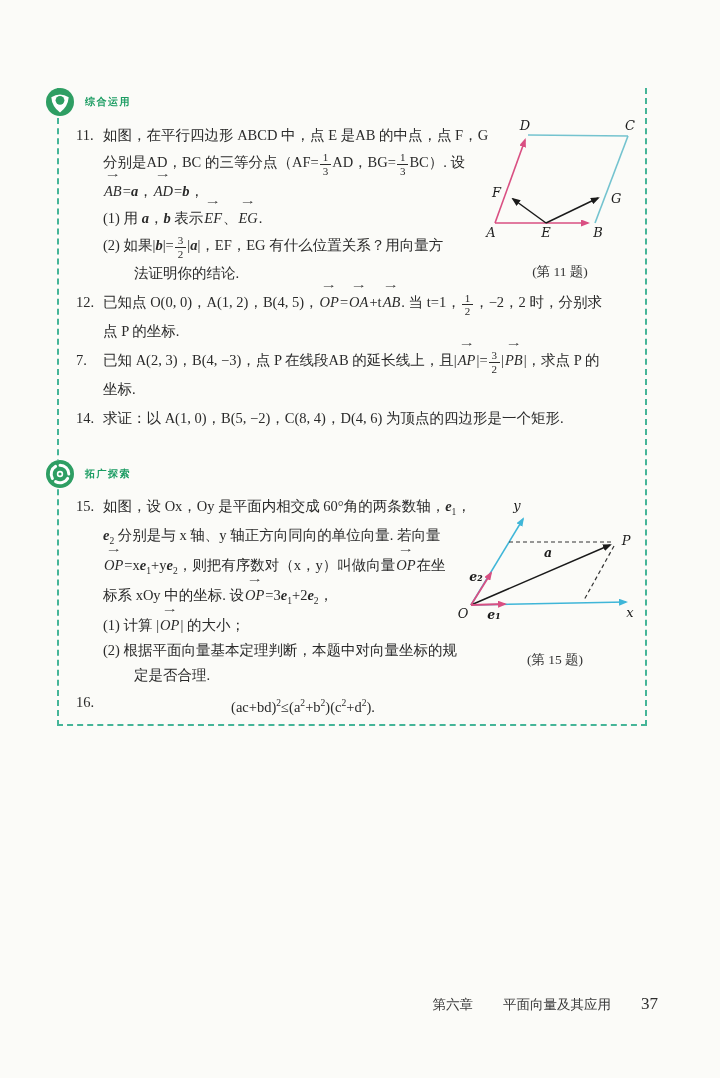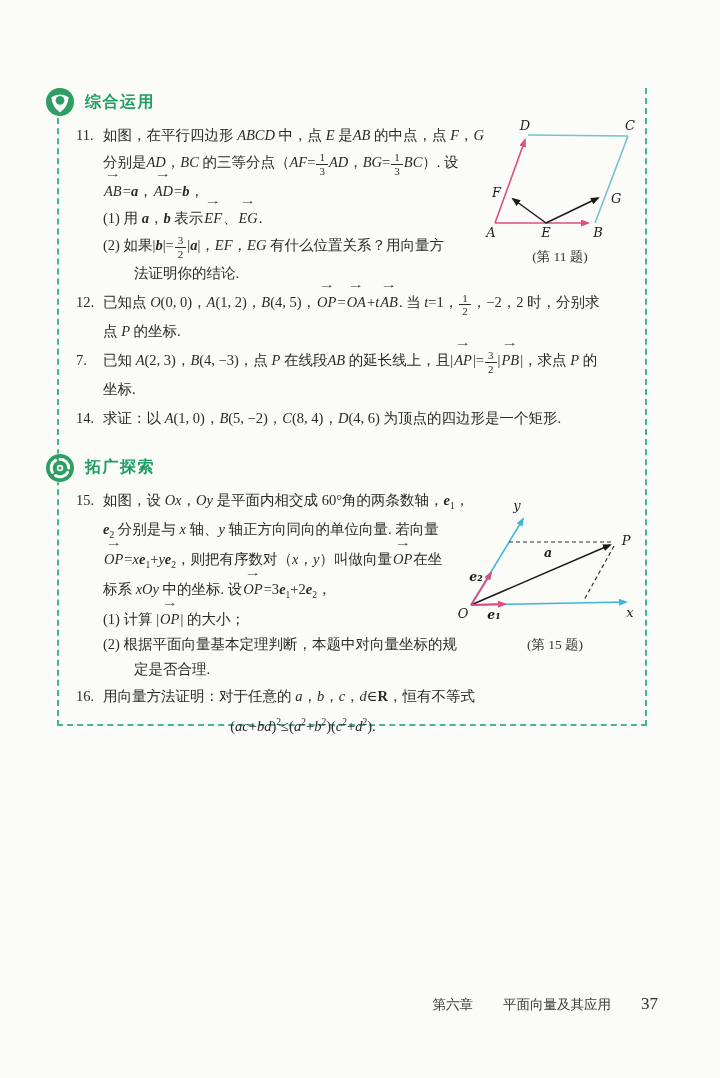--- a/index.html
+++ b/index.html
@@ -10,49 +10,49 @@
     color:var(--ink,#2a2a2a);
   }
   .practice-box{
     position:absolute;left:57px;top:88px;width:586px;height:636px;
     border-left:2px dashed var(--border,#45b598);
     border-right:2px dashed var(--border,#45b598);
     border-bottom:2px dashed var(--border,#45b598);
   }
   .box-inner{position:absolute;left:-14px;top:-2px;width:592px}
   .sec-header{display:flex;align-items:center;gap:10px;height:32px;margin-bottom:4px}
-  .sec-header.second{margin-top:20px}
+  .sec-header.second{margin-top:26px}
   .sec-icon{flex:none}
   .sec-title{
     margin:0;font-family:"Liberation Sans","DejaVu Sans",sans-serif;
-    font-size:16px;font-weight:700;letter-spacing:1.5px;color:var(--header-green,#1c9d63);
+    font-size:10px;font-weight:700;letter-spacing:1.5px;color:var(--header-green,#1c9d63);
   }
   .problems{margin-left:31px}
   .problem{display:flex;align-items:flex-start;margin-bottom:2px}
   .pnum{flex:none;width:27px;font-size:14.5px}
   .pbody{flex:1 1 auto;font-size:14.5px;max-width:535px}
   .pline{white-space:nowrap}
   .lh27 .pline,.lh27 .pnum{line-height:27px}
   .lh25 .pline,.lh25 .pnum{line-height:25px}
   .ind{padding-left:31px}
   .center{width:400px;text-align:center}
-  .it{font-style:italic}
+  .it{}
   .bvec{font-weight:700;font-style:italic}
   b{font-weight:700}
   sup,sub{font-size:0.66em}
   .frac{display:inline-block;vertical-align:-8px;text-align:center;font-size:11px;line-height:1.15;padding:0 1px}
   .fn{display:block;border-bottom:1px solid currentColor;padding:0 3px}
   .fd{display:block}
   .vec{display:inline-block;position:relative;font-style:italic;padding:0 1px}
   .va{position:absolute;left:50%;top:-9px;transform:translateX(-50%) scaleX(1.6);
       font-style:normal;font-size:10.5px;line-height:1}
   figure{position:absolute;margin:0}
   #fig11{left:413px;top:30px;width:176px}
   #fig15{left:391px;top:408px;width:210px}
-  figcaption{text-align:center;font-size:13.5px;margin-top:1px;color:#333}
+  figcaption{text-align:center;font-size:13.5px;margin-top:16px;color:#333}
   svg .lbl{font-family:"DejaVu Serif","Liberation Serif",serif;font-size:13px;font-style:italic;fill:#1c1c1c}
   svg .lbl.bv{font-weight:bold;font-size:12.5px}
   .footer{position:absolute;top:994px;right:62px;display:flex;align-items:baseline;gap:30px}
   .f-chapter,.f-title{font-size:13.5px;color:#3a3a3a}
   .f-page{font-size:17px;color:#2e2e2e}
 </style>
 </head>
 <body>
 
 <div class="practice-box">
@@ -123,21 +123,20 @@
             <div class="pline"><span class="vec"><span class="va">→</span>OP</span>=<span class="it">x</span><span class="bvec">e</span><sub>1</sub>+<span class="it">y</span><span class="bvec">e</span><sub>2</sub>，则把有序数对（<span class="it">x</span>，<span class="it">y</span>）叫做向量<span class="vec"><span class="va">→</span>OP</span>在坐</div>
             <div class="pline">标系 <span class="it">xOy</span> 中的坐标. 设<span class="vec"><span class="va">→</span>OP</span>=3<span class="bvec">e</span><sub>1</sub>+2<span class="bvec">e</span><sub>2</sub>，</div>
             <div class="pline">(1) 计算 |<span class="vec"><span class="va">→</span>OP</span>| 的大小；</div>
             <div class="pline">(2) 根据平面向量基本定理判断，本题中对向量坐标的规</div>
             <div class="pline ind">定是否合理.</div>
           </div>
         </div>
         <div class="problem">
           <span class="pnum">16.</span>
           <div class="pbody">
-            <div class="pline">用向量方法证明：对于任意的 <span class="it">a</span>，<span class="it">b</span>，<span class="it">c</span>，<span class="it">d</span>∈<b>R</b>，恒有不等式</div>
             <div class="pline center">(<span class="it">ac</span>+<span class="it">bd</span>)<sup>2</sup>≤(<span class="it">a</span><sup>2</sup>+<span class="it">b</span><sup>2</sup>)(<span class="it">c</span><sup>2</sup>+<span class="it">d</span><sup>2</sup>).</div>
           </div>
         </div>
       </div>
 
   </div>
 
   <figure id="fig11">
     <svg width="176" height="125" viewBox="0 0 176 125">
       <defs>

